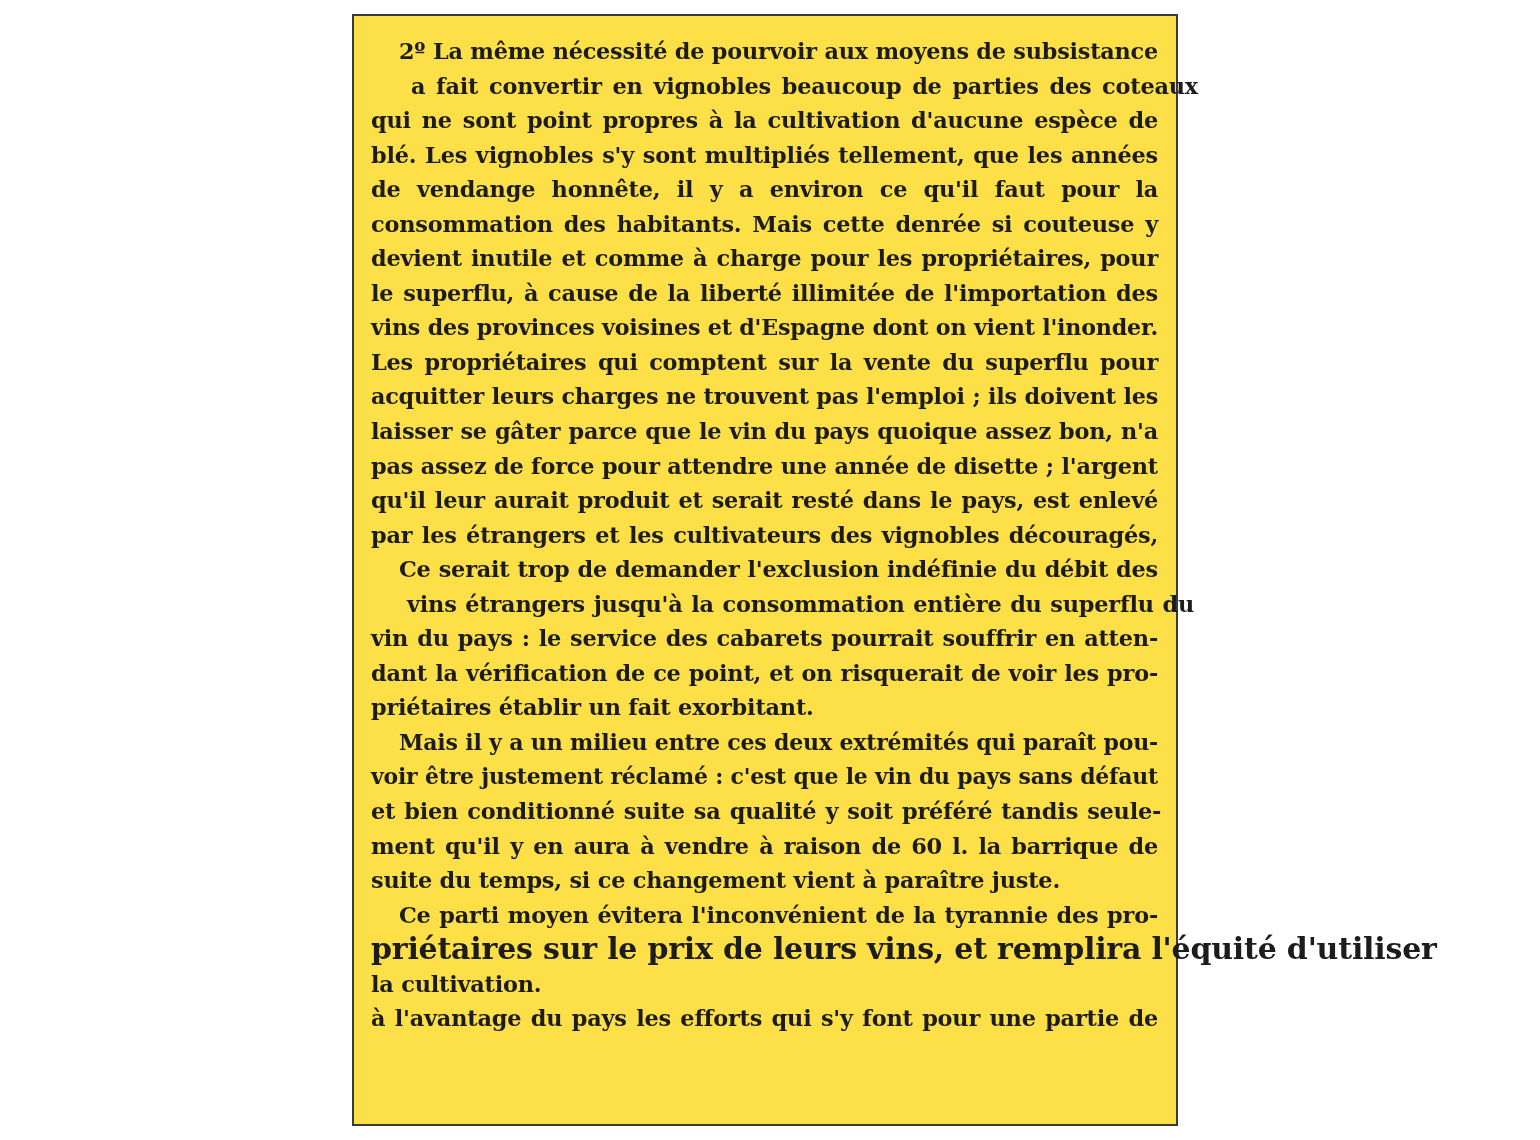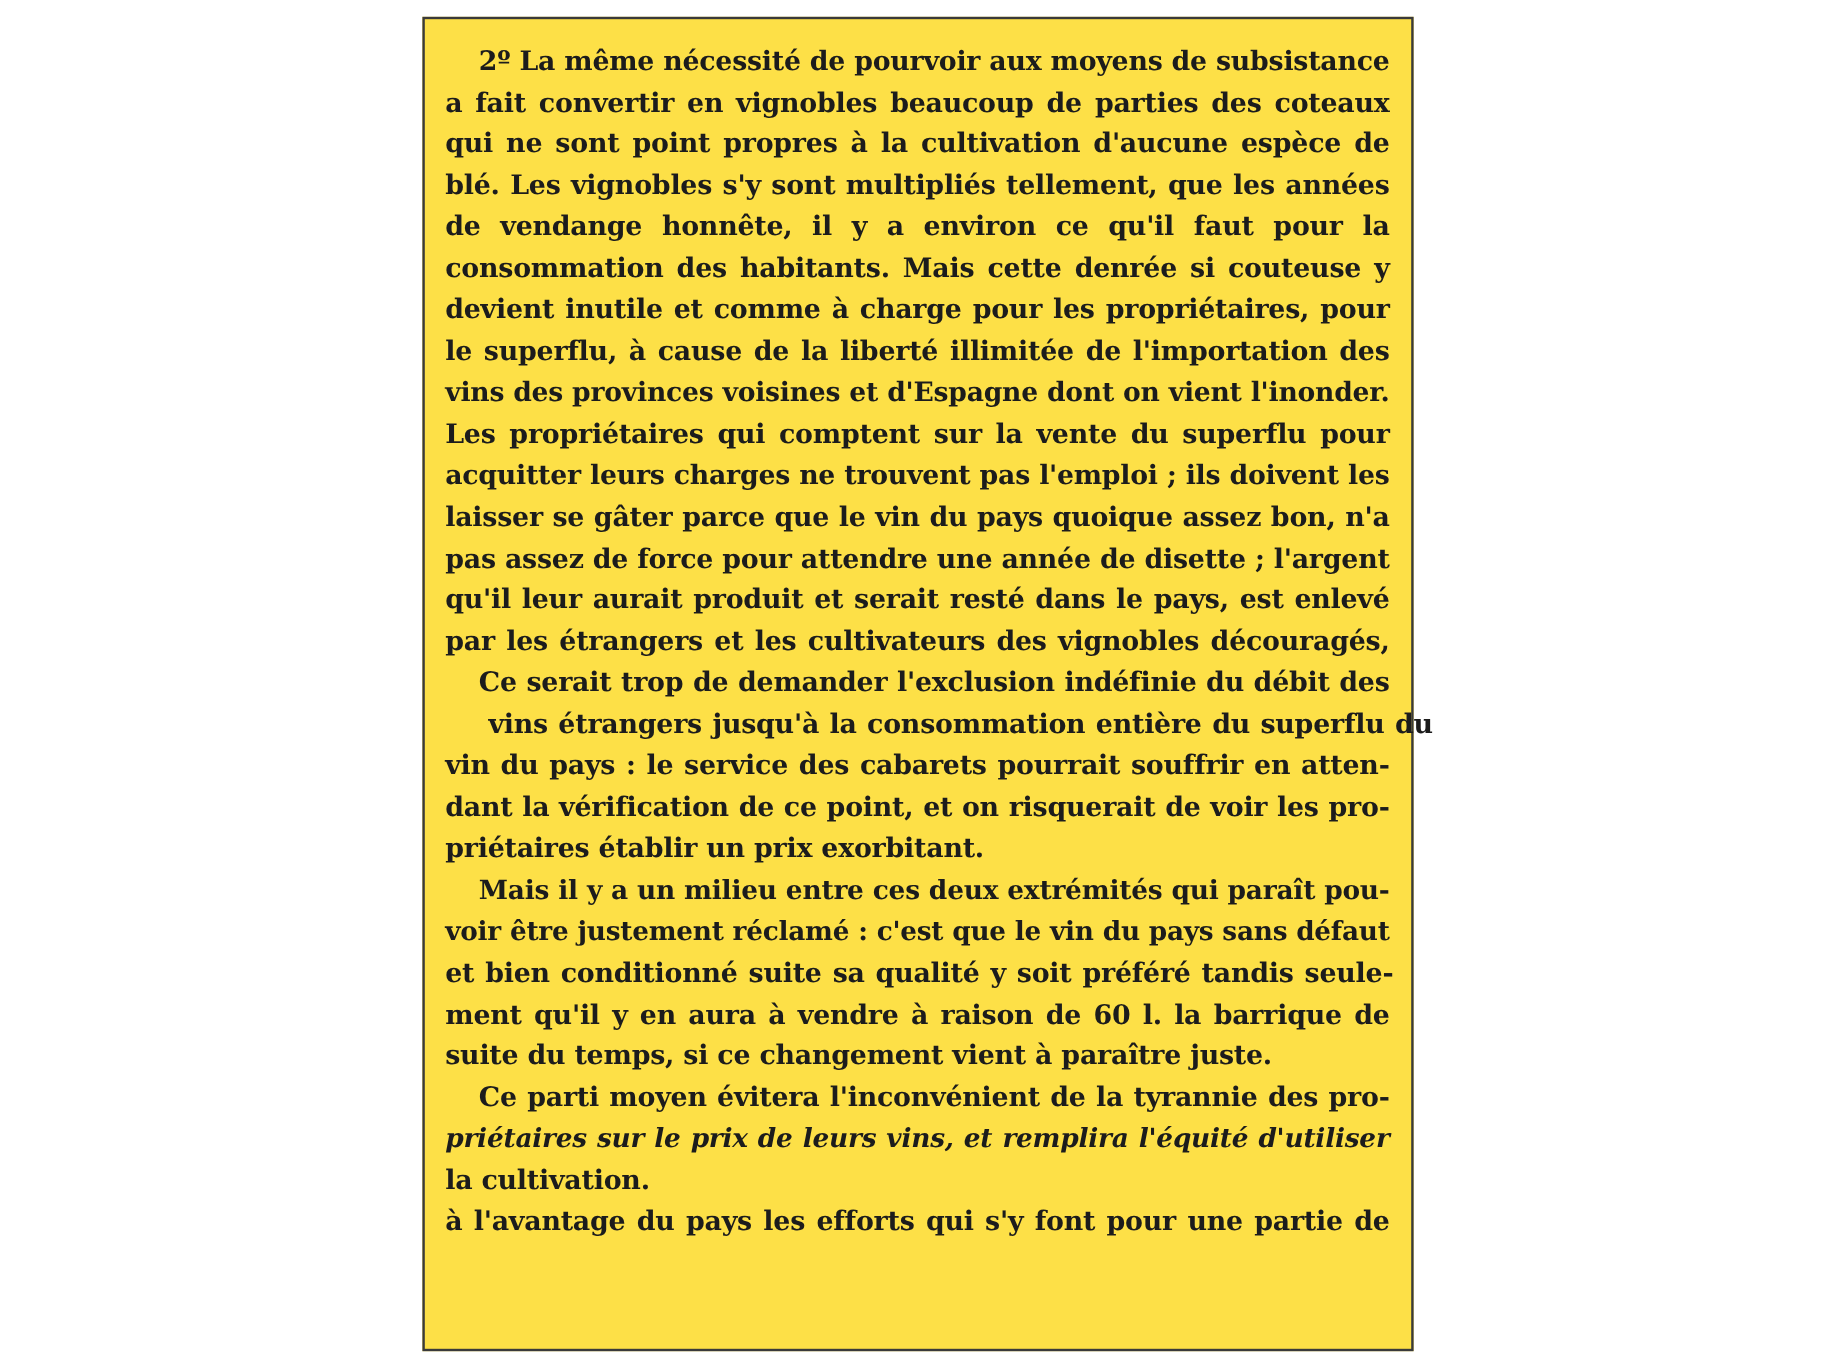--- a/index.html
+++ b/index.html
@@ -54,53 +54,53 @@
     }
   </style>
 </head>
 <body>
 
 <div class="frame">
   <div class="text-block">
 
     <div class="para">
       <span class="line indent" style="font-size: 22.3393px;">2º La même nécessité de pourvoir aux moyens de subsistance</span>
-      <span class="line" style="word-spacing: 3.1684px; text-align-last: left;">a fait convertir en vignobles beaucoup de parties des coteaux</span>
+      <span class="line" style="word-spacing: 3.1684px; text-align-last: left; margin-left: 40px;">a fait convertir en vignobles beaucoup de parties des coteaux</span>
       <span class="line" style="word-spacing: 3.30625px; text-align-last: left;">qui ne sont point propres à la cultivation d'aucune espèce de</span>
       <span class="line" style="word-spacing: 1.11806px; text-align-last: left;">blé. Les vignobles s'y sont multipliés tellement, que les années</span>
       <span class="line" style="word-spacing: 8.79688px; text-align-last: left;">de vendange honnête, il y a environ ce qu'il faut pour la</span>
       <span class="line" style="word-spacing: 3.29883px; text-align-last: left;">consommation des habitants. Mais cette denrée si couteuse y</span>
       <span class="line" style="word-spacing: 1.53299px; text-align-last: left;">devient inutile et comme à charge pour les propriétaires, pour</span>
       <span class="line" style="word-spacing: 2.21875px; text-align-last: left;">le superflu, à cause de la liberté illimitée de l'importation des</span>
       <span class="line" style="font-size: 22.1982px;">vins des provinces voisines et d'Espagne dont on vient l'inonder.</span>
       <span class="line" style="word-spacing: 3.85069px; text-align-last: left;">Les propriétaires qui comptent sur la vente du superflu pour</span>
       <span class="line" style="font-size: 22.3189px;">acquitter leurs charges ne trouvent pas l'emploi ; ils doivent les</span>
       <span class="line" style="word-spacing: 0.4375px; text-align-last: left;">laisser se gâter parce que le vin du pays quoique assez bon, n'a</span>
       <span class="line" style="font-size: 22.3916px;">pas assez de force pour attendre une année de disette ; l'argent</span>
       <span class="line" style="word-spacing: 1.43466px; text-align-last: left;">qu'il leur aurait produit et serait resté dans le pays, est enlevé</span>
       <span class="line" style="word-spacing: 1.89648px; text-align-last: left;">par les étrangers et les cultivateurs des vignobles découragés,</span>
     </div>
 
     <div class="para">
       <span class="line indent" style="word-spacing: 0.428819px; text-align-last: left;">Ce serait trop de demander l'exclusion indéfinie du débit des</span>
       <span class="line" style="word-spacing: 1.09766px; text-align-last: left; margin-left: 36px;">vins étrangers jusqu'à la consommation entière du superflu du</span>
       <span class="line" style="word-spacing: 1.39347px; text-align-last: left;">vin du pays : le service des cabarets pourrait souffrir en atten-</span>
       <span class="line" style="word-spacing: 0.552083px; text-align-last: left;">dant la vérification de ce point, et on risquerait de voir les pro-</span>
-      <span class="line last">priétaires établir un prix exorbitant.</span>
+      <span class="line last">priétaires établir un fait exorbitant.</span>
     </div>
 
     <div class="para">
       <span class="line indent" style="font-size: 22.0688px;">Mais il y a un milieu entre ces deux extrémités qui paraît pou-</span>
       <span class="line" style="font-size: 21.9528px;">voir être justement réclamé : c'est que le vin du pays sans défaut</span>
       <span class="line" style="word-spacing: 1.50625px; text-align-last: left;">et bien conditionné suite sa qualité y soit préféré tandis seule-</span>
       <span class="line" style="word-spacing: 2.69085px; text-align-last: left;">ment qu'il y en aura à vendre à raison de 60 l. la barrique de</span>
       <span class="line last">suite du temps, si ce changement vient à paraître juste.</span>
     </div>
 
     <div class="para">
       <span class="line indent" style="word-spacing: 1.04167px; text-align-last: left;">Ce parti moyen évitera l'inconvénient de la tyrannie des pro-</span>
-      <span class="line" style="font-size: 22px; font-style: italic;">priétaires sur le prix de leurs vins, et remplira l'équité d'utiliser</span>
+      <span class="line" style="font-size: 30px;">priétaires sur le prix de leurs vins, et remplira l'équité d'utiliser</span>
       <span class="line last">la cultivation.</span>
       <span class="line" style="word-spacing: 1.8776px; text-align-last: left;">à l'avantage du pays les efforts qui s'y font pour une partie de</span>
     </div>
 
   </div>
 </div>
 
 </body></html>

